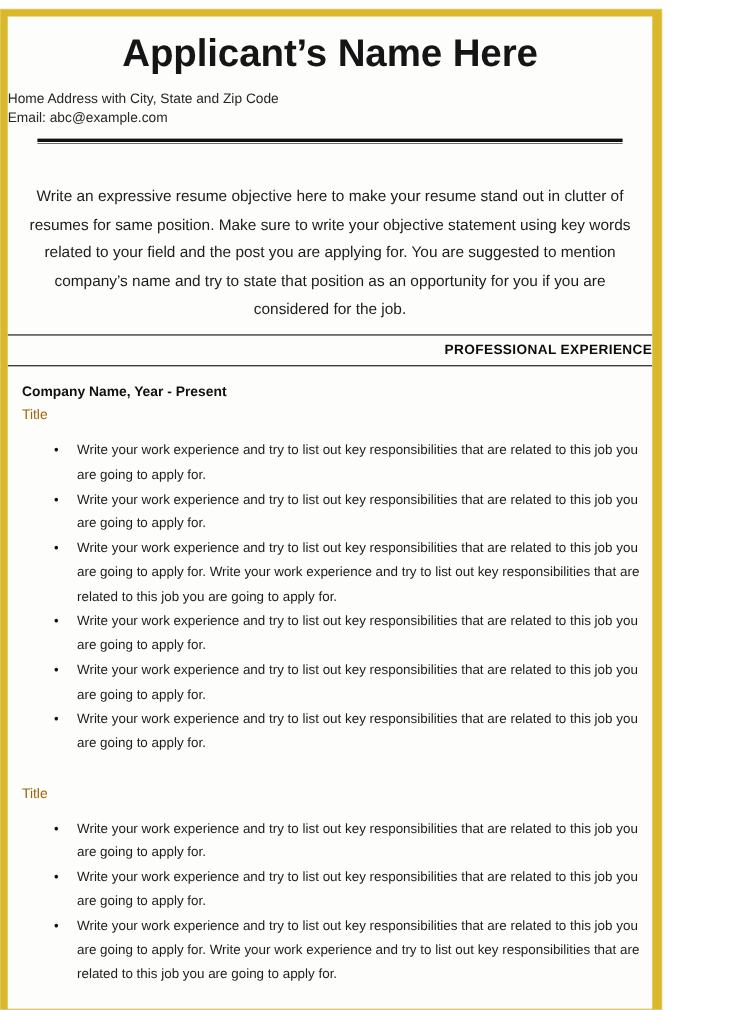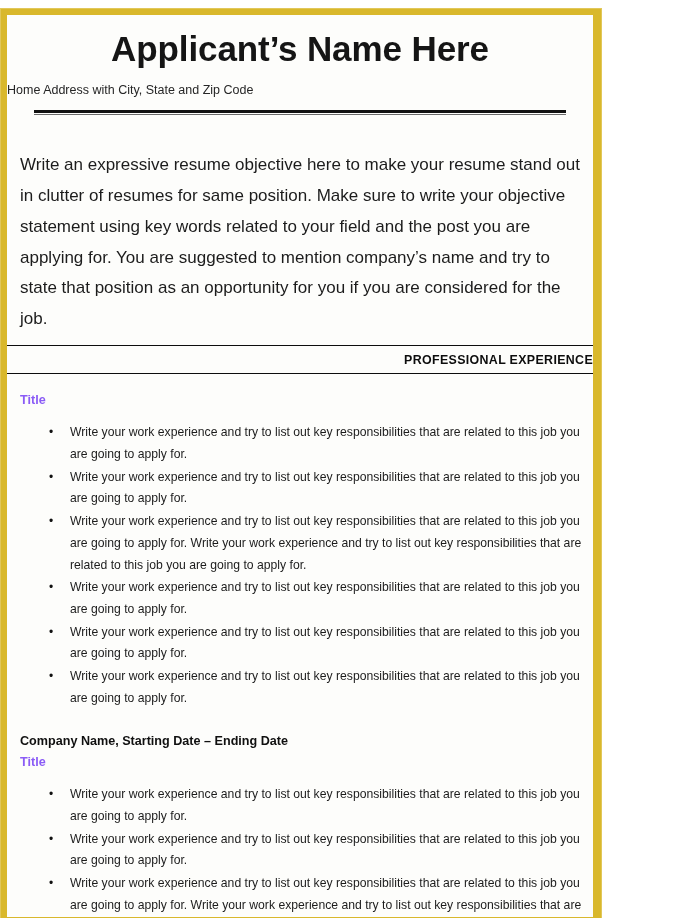--- a/index.html
+++ b/index.html
@@ -75,24 +75,24 @@
         #111 0px, #111 3px,
         #fdfdfb 3px, #fdfdfb 4px,
         #6b6b6b 4px, #6b6b6b 5px,
         #fdfdfb 5px, #fdfdfb 6px);
   }
 
   
   .objective {
     margin: 0;
     padding: 34px 13px 10px 13px;
-    font-size: 17px;
+    font-size: 14px;
     line-height: 1.82;
     color: #1c1c1c;
-    text-align: left;
+    text-align: center;
   }
 
   
   .section-band {
     border-top: 1.6px solid #0d0d0d;
     border-bottom: 1.6px solid #0d0d0d;
     padding: 4px 0 5px 0;
     text-align: right;
   }
   .section-band-title {
@@ -117,22 +117,22 @@
     padding-top: 21px;
   }
   .job-company {
     font-size: 12.6px;
     font-weight: bold;
     color: #101010;
     line-height: 1.5;
   }
   .job-title {
     font-size: 12.6px;
-    font-weight: bold;
-    color: #8b5cf6;
+    font-weight: normal;
+    color: #a16207;
     line-height: 1.5;
     margin-top: 3px;
   }
 
   .bullets {
     list-style: none;
     margin: 12px 0 0 0;
     padding: 0;
   }
   .bullet {
@@ -160,34 +160,36 @@
 <body>
 
 <div class="page-frame">
   <div class="page">
 
     <div class="resume-header">
       <h1 class="applicant-name">Applicant’s Name Here</h1>
 
       <div class="contact-block">
         <span class="contact-line">Home Address with City, State and Zip Code</span>
+        <span class="contact-line">Email: abc@example.com</span>
       </div>
 
       <hr class="header-rule">
     </div>
 
     <p class="objective">Write an expressive resume objective here to make your resume stand out in clutter of resumes for same position. Make sure to write your objective statement using key words related to your field and the post you are applying for. You are suggested to mention company’s name and try to state that position as an opportunity for you if you are considered for the job.</p>
 
     <div class="section-band">
       <span class="section-band-title">PROFESSIONAL EXPERIENCE</span>
     </div>
 
     <div class="experience-list">
 
       <div class="job job-first">
+        <div class="job-company">Company Name, Year - Present</div>
         <div class="job-title">Title</div>
 
         <ul class="bullets">
           <li class="bullet">
             <span class="bullet-marker">•</span>
             <span class="bullet-text">Write your work experience and try to list out key responsibilities that are related to this job you are going to apply for.</span>
           </li>
           <li class="bullet">
             <span class="bullet-marker">•</span>
             <span class="bullet-text">Write your work experience and try to list out key responsibilities that are related to this job you are going to apply for.</span>
@@ -205,21 +207,20 @@
             <span class="bullet-text">Write your work experience and try to list out key responsibilities that are related to this job you are going to apply for.</span>
           </li>
           <li class="bullet">
             <span class="bullet-marker">•</span>
             <span class="bullet-text">Write your work experience and try to list out key responsibilities that are related to this job you are going to apply for.</span>
           </li>
         </ul>
       </div>
 
       <div class="job job-second">
-        <div class="job-company">Company Name, Starting Date – Ending Date</div>
         <div class="job-title">Title</div>
 
         <ul class="bullets">
           <li class="bullet">
             <span class="bullet-marker">•</span>
             <span class="bullet-text">Write your work experience and try to list out key responsibilities that are related to this job you are going to apply for.</span>
           </li>
           <li class="bullet">
             <span class="bullet-marker">•</span>
             <span class="bullet-text">Write your work experience and try to list out key responsibilities that are related to this job you are going to apply for.</span>

